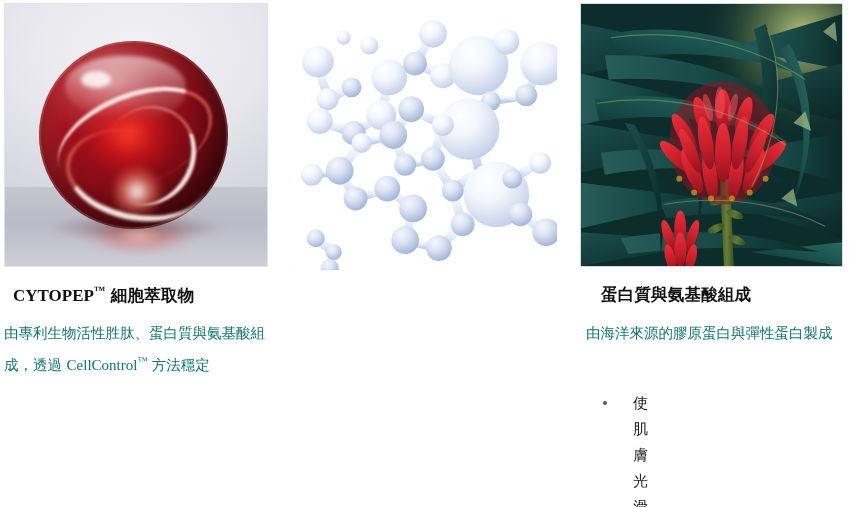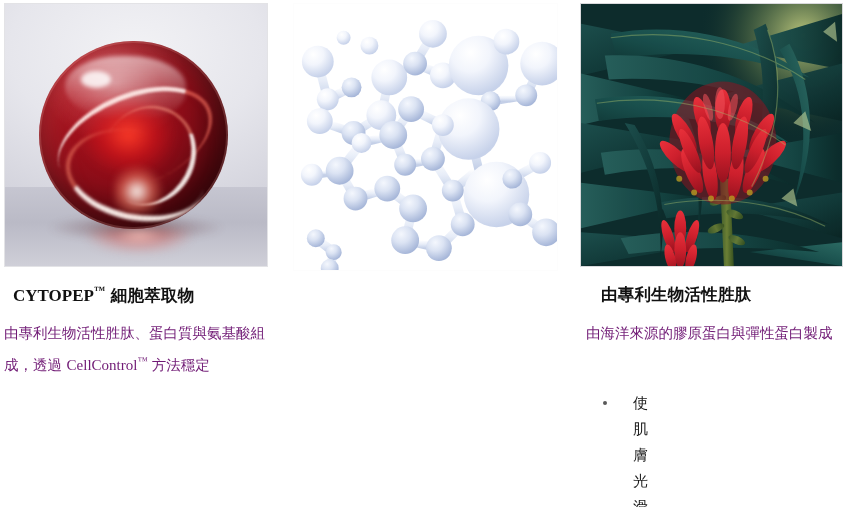--- a/index.html
+++ b/index.html
@@ -131,21 +131,21 @@
   .heading .tm{font-size:11px;vertical-align:super;}
 
   .h1{left:13px;top:284px;}
   .h2{left:311px;top:284px;}
 
   .body{
     position:absolute;
     font-family:"DejaVu Sans", sans-serif;
     font-size:14.5px;
     line-height:27px;
-    color:#701a75;
+    color:#0f766e;
   }
   .body .serif{font-family:"Liberation Serif","DejaVu Serif",serif;font-size:15px;}
   .body .tm{font-size:10px;vertical-align:super;}
 
   .b1{left:4px;top:320px;width:282px;}
   .b2{left:296px;top:320px;width:278px;}
 
   .bullets{position:absolute;list-style:none;margin:0;padding:0;}
   .bullets li{
     position:relative;
@@ -305,21 +305,21 @@
             <circle cx="40" cy="250" r="8" fill="url(#ballDk)"></circle>
             <circle cx="36" cy="266" r="9" fill="url(#ballDk)"></circle>
             <circle cx="76" cy="42" r="9" fill="url(#ball)"></circle>
             <circle cx="50" cy="34" r="7" fill="url(#ball)"></circle>
           </g>
         </svg>
       </div>
     </div>
 
     <div class="heading h2">
-      <span>由專利生物活性胜肽</span>
+      <span>蛋白質與氨基酸組成</span>
     </div>
 
     <div class="body b2">
       <span>由海洋來源的膠原蛋白與彈性蛋白製成</span>
     </div>
 
     <ul class="bullets l2">
       <li>使肌膚光滑</li>
 
     </ul>

